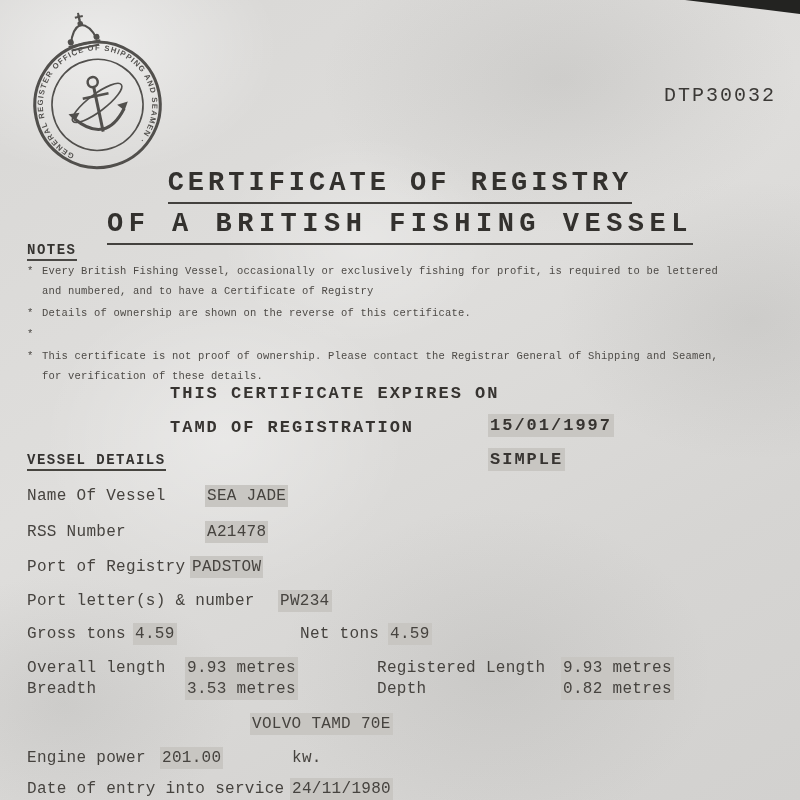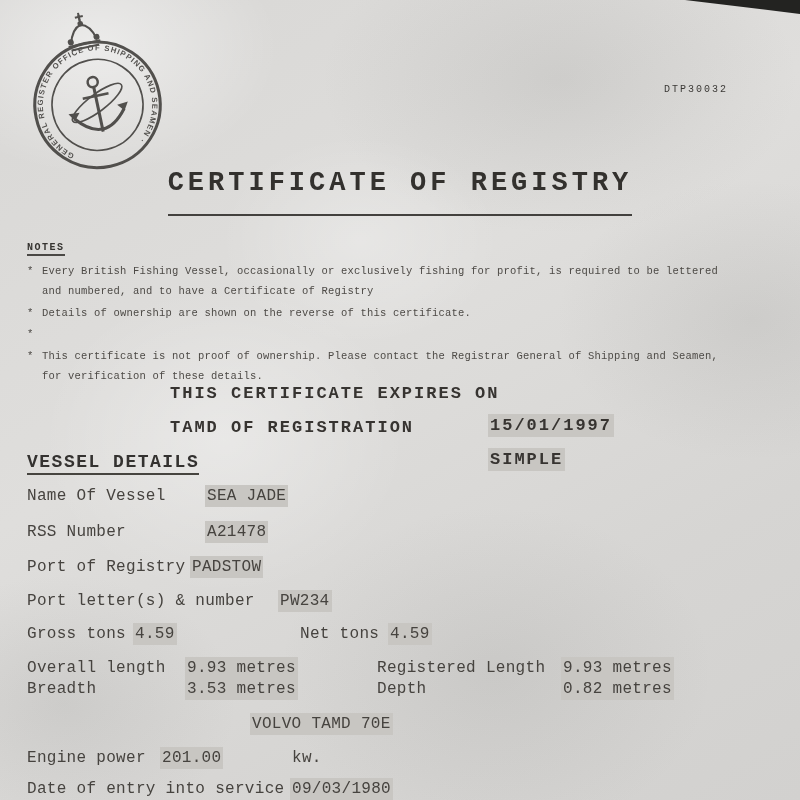--- a/index.html
+++ b/index.html
@@ -16,39 +16,39 @@
       radial-gradient(300px 230px at 62% 84%, rgba(128,128,125,0.14), transparent 72%),
       radial-gradient(240px 180px at 8% 88%, rgba(120,120,118,0.14), transparent 72%),
       radial-gradient(200px 150px at 45% 30%, rgba(255,255,255,0.28), transparent 70%),
       linear-gradient(150deg,#d8d7d5 0%,#dfdedc 42%,#d6d5d3 75%,#d2d1cf 100%);
   }
   .corner-wedge{position:absolute;top:0;right:0;width:115px;height:14px;
     background:#232321;clip-path:polygon(0 0,100% 0,100% 100%);}
   .seal{position:absolute;left:4px;top:2px;width:182px;height:182px;
     transform:rotate(-12deg);opacity:.88;}
   .seal svg{width:100%;height:100%;}
-  .doc-code{position:absolute;left:664px;top:84px;font-size:10px;
+  .doc-code{position:absolute;left:664px;top:84px;font-size:20px;
     letter-spacing:2px;color:#3b3936;}
   .title-block{position:absolute;left:0;top:168px;width:800px;text-align:center;}
   .title-line{margin-bottom:5px;}
   .title-line span{display:inline-block;font-weight:bold;font-size:27px;
-    color:#33312e;border-bottom:2px solid #43413e;padding-bottom:16px;}
+    color:#33312e;border-bottom:2px solid #43413e;padding-bottom:4px;}
   .title-line.l1 span{letter-spacing:4px;}
   .title-line.l2 span{letter-spacing:5.5px;}
-  .notes-heading{position:absolute;left:27px;top:242px;font-size:10px;font-weight:bold;
+  .notes-heading{position:absolute;left:27px;top:242px;font-size:14px;font-weight:bold;
     letter-spacing:1.5px;color:#353330;border-bottom:2px solid #4a4845;padding-bottom:1px;font-family:Liberation Mono, monospace;}
   .notes{position:absolute;left:27px;top:261px;width:692px;font-size:10.5px;
     letter-spacing:.2px;line-height:1.95;color:#4d4a46;}
   .note{display:flex;margin-bottom:1px;}
   .note .bullet{width:15px;flex:0 0 15px;}
   .exp-label{position:absolute;left:170px;font-size:17px;font-weight:bold;
     letter-spacing:2px;color:#373431;}
   .exp-value{position:absolute;left:490px;font-size:17px;font-weight:bold;
     letter-spacing:2px;color:#373431;margin-top:32px;}
-  .vd-heading{position:absolute;left:27px;top:452px;font-size:18px;font-weight:bold;
+  .vd-heading{position:absolute;left:27px;top:452px;font-size:14px;font-weight:bold;
     letter-spacing:1.5px;color:#343230;border-bottom:2px solid #46443f;padding-bottom:1px;}
   .fld{position:absolute;font-size:16px;letter-spacing:.3px;color:#46433f;white-space:pre;}
   .hl{background:#c8c6c2;box-shadow:0 0 0 2px #c8c6c2;}
 </style>
 </head>
 <body>
 
 <div class="page">
 
   <div class="corner-wedge"></div>
@@ -83,20 +83,21 @@
         <path d="M115 113 l5 -8 l-11 1 z" fill="#3e3c39" stroke="none"></path>
         <ellipse cx="90" cy="100" rx="30" ry="8.5" stroke-width="1.6" transform="rotate(-25 90 100)"></ellipse>
       </g>
     </svg>
   </div>
 
   <div class="doc-code">DTP30032</div>
 
   <div class="title-block">
     <div class="title-line l1"><span>CERTIFICATE OF REGISTRY</span></div>
+    <div class="title-line l2"><span>OF A BRITISH FISHING VESSEL</span></div>
   </div>
 
   <div class="notes-heading">NOTES</div>
 
   <div class="notes">
     <div class="note">
       <span class="bullet">*</span>
       <span>Every British Fishing Vessel, occasionally or exclusively fishing for profit, is required to be lettered and numbered, and to have a Certificate of Registry</span>
     </div>
     <div class="note">
@@ -147,15 +148,15 @@
   <span class="fld" style="left:377px;top:680px">Depth</span>
   <span class="fld" style="left:563px;top:680px"><span class="hl">0.82 metres</span></span>
 
   <span class="fld" style="left:252px;top:715px"><span class="hl">VOLVO TAMD 70E</span></span>
 
   <span class="fld" style="left:27px;top:749px">Engine power</span>
   <span class="fld" style="left:162px;top:749px"><span class="hl">201.00</span></span>
   <span class="fld" style="left:292px;top:749px">kw.</span>
 
   <span class="fld" style="left:27px;top:780px">Date of entry into service</span>
-  <span class="fld" style="left:292px;top:780px"><span class="hl">09/03/1980</span></span>
+  <span class="fld" style="left:292px;top:780px"><span class="hl">24/11/1980</span></span>
 
 </div>
 
 </body></html>

